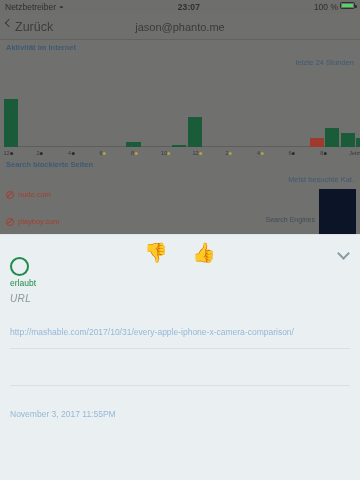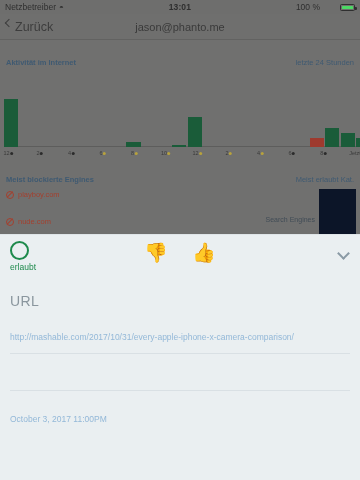--- a/index.html
+++ b/index.html
@@ -19,21 +19,21 @@
   }
 
   
   .statusbar{
     height:14px; display:flex; align-items:center;
     padding:0 5px; font-size:8.5px; color:#2f2f2f;
     background:#6e6e6d;
   }
   .sb-left{ display:flex; align-items:flex-end; gap:3px; flex:0 0 auto;}
   .sb-center{ flex:1; text-align:center; font-weight:bold; letter-spacing:.1px;}
-  .sb-right{ display:flex; align-items:center; gap:20px; flex:0 0 auto;}
+  .sb-right{ display:flex; align-items:flex-start; gap:2px; flex:0 0 auto;}
   .wifi-glyph{ font-size:8px; display:inline-block; transform:translateY(-0.5px);}
   .batt{
     width:15px;height:7px;border:1px solid #2f2f2f;border-radius:1.5px;
     position:relative; padding:1px;
   }
   .batt::after{
     content:""; position:absolute; right:-2.5px; top:2px;
     width:1.5px;height:3px;background:#2f2f2f;border-radius:0 1px 1px 0;
   }
   .batt i{ display:block; height:100%; width:100%; background:#4cd964; border-radius:.5px;}
@@ -50,21 +50,21 @@
     width:6px;height:6px;border-left:1.7px solid #3d3d3d;border-bottom:1.7px solid #3d3d3d;
     transform:rotate(45deg); margin-right:1px;
   }
   .navtitle{
     position:absolute; left:0; right:0; text-align:center;
     font-size:11px; color:#3a3a3a; pointer-events:none;
   }
 
   
   .secthead{
-    display:flex; justify-content:space-between; align-items:flex-end;
+    display:flex; justify-content:space-between; align-items:flex-start;
     padding:3px 6px 2px 6px;
     font-size:7.5px; font-weight:bold; color:#3f5a72;
   }
   .secthead .right{ font-weight:normal; color:#3f5a72;margin-top:15px; }
 
   
   .chartwrap{ height:88px; position:relative; padding:0 4px; }
   .plot{ position:absolute; left:4px; right:4px; top:0; bottom:10px; }
   .baseline{
     position:absolute; left:0; right:0; bottom:0; height:1px;
@@ -110,21 +110,21 @@
   
   #sheet{
     position:absolute; left:0; right:0; bottom:0; top:234px;
     background:#eaeff1;
     border-top:1px solid #dfe5e8;
   }
   .sheet-head{
     height:52px; position:relative; display:flex; align-items:center;
   }
   .status-block{
-    position:absolute; left:10px; top:6px; width:90px;
+    position:absolute; left:10px; top:22px; width:90px;
   }
   .ring{
     width:19px;height:19px;border-radius:50%;
     border:2px solid #1e8a4c; box-sizing:border-box;
   }
   .status-label{ font-size:8.5px; color:#1e8a4c; margin-top:2px; }
 
   .votes{
     position:absolute; left:0; right:0; top:8px;
     display:flex; justify-content:center; gap:24px;
@@ -135,43 +135,44 @@
 
   .chev-down{
     position:absolute; right:12px; top:14px;
     width:9px;height:9px;
     border-right:2px solid #8a9aa5; border-bottom:2px solid #8a9aa5;
     transform:rotate(45deg);
   }
 
   .field{ padding:0 10px; }
   .field-label{
-    font-size:14px; color:#8a969e; letter-spacing:.35px;
+    font-size:10px; color:#8a969e; letter-spacing:.35px;
     padding-top:6px;
+    font-style:italic;
   }
   .field-value{
     font-size:8.5px; color:#93b8d8; line-height:1.45;
     padding-top:22px;
   }
   .field-value.multi{ padding-top:26px; }
   .divider{ height:1px; background:#d9e0e4; margin:10px 0 0 0; }
 
   a.link{ color:#93b8d8; text-decoration:none; }
 </style>
 </head>
 <body>
 
 <div id="bg-app">
 
   <div class="statusbar">
     <div class="sb-left">
       <span>Netzbetreiber</span>
       <span class="wifi-glyph">◓</span>
     </div>
-    <div class="sb-center">13:01</div>
+    <div class="sb-center">23:07</div>
     <div class="sb-right">
       <span>100 %</span>
       <span class="batt">
           <i></i>
         </span>
     </div>
   </div>
 
   <div class="navbar">
     <div class="backbtn">
@@ -208,33 +209,33 @@
         <span class="tick" style="left: 54.9273%;">12<i class="dot sun"></i></span>
         <span class="tick" style="left: 63.8818%;">2<i class="dot sun"></i></span>
         <span class="tick" style="left: 72.8364%;">4<i class="dot sun"></i></span>
         <span class="tick" style="left: 81.7909%;">6<i class="dot"></i></span>
         <span class="tick" style="left: 90.7455%;">8<i class="dot"></i></span>
         <span class="tick" style="left: 99.7%;">Jetzt</span>
       </div>
   </div>
 
   <div class="secthead">
-    <span>Meist blockierte Engines</span>
-    <span class="right">Meist erlaubt Kat.</span>
+    <span>Search blockierte Seiten</span>
+    <span class="right">Meist besuchte Kat.</span>
   </div>
 
   <div class="midarea">
     <div class="blockcol">
       <div class="blockrow">
         <span class="blockicon"></span>
-        <span class="blockname">playboy.com</span>
+        <span class="blockname">nude.com</span>
       </div>
       <div class="blockrow">
         <span class="blockicon"></span>
-        <span class="blockname">nude.com</span>
+        <span class="blockname">playboy.com</span>
       </div>
     </div>
     <div class="catcol">
       <div class="stackbar">
           <div class="seg" style="height: 68%; background: rgb(12, 21, 40);"></div>
           <div class="seg" style="height: 32%; background: rgb(27, 44, 84);"></div>
         </div>
     <div class="catlabel" style="top: 29.62px;">Search Engines</div>
         <div class="catlabel" style="top: 76.12px;">Advertisements &amp; Pop-ups</div>
       </div>
@@ -265,16 +266,16 @@
     <div class="divider"></div>
   </div>
 
   <div class="field">
     <div class="field-value multi">
     </div>
     <div class="divider"></div>
   </div>
 
   <div class="field">
-    <div class="field-value">October 3, 2017 11:00PM</div>
+    <div class="field-value">November 3, 2017 11:55PM</div>
 
   </div>
 </div>
 
 </body></html>

